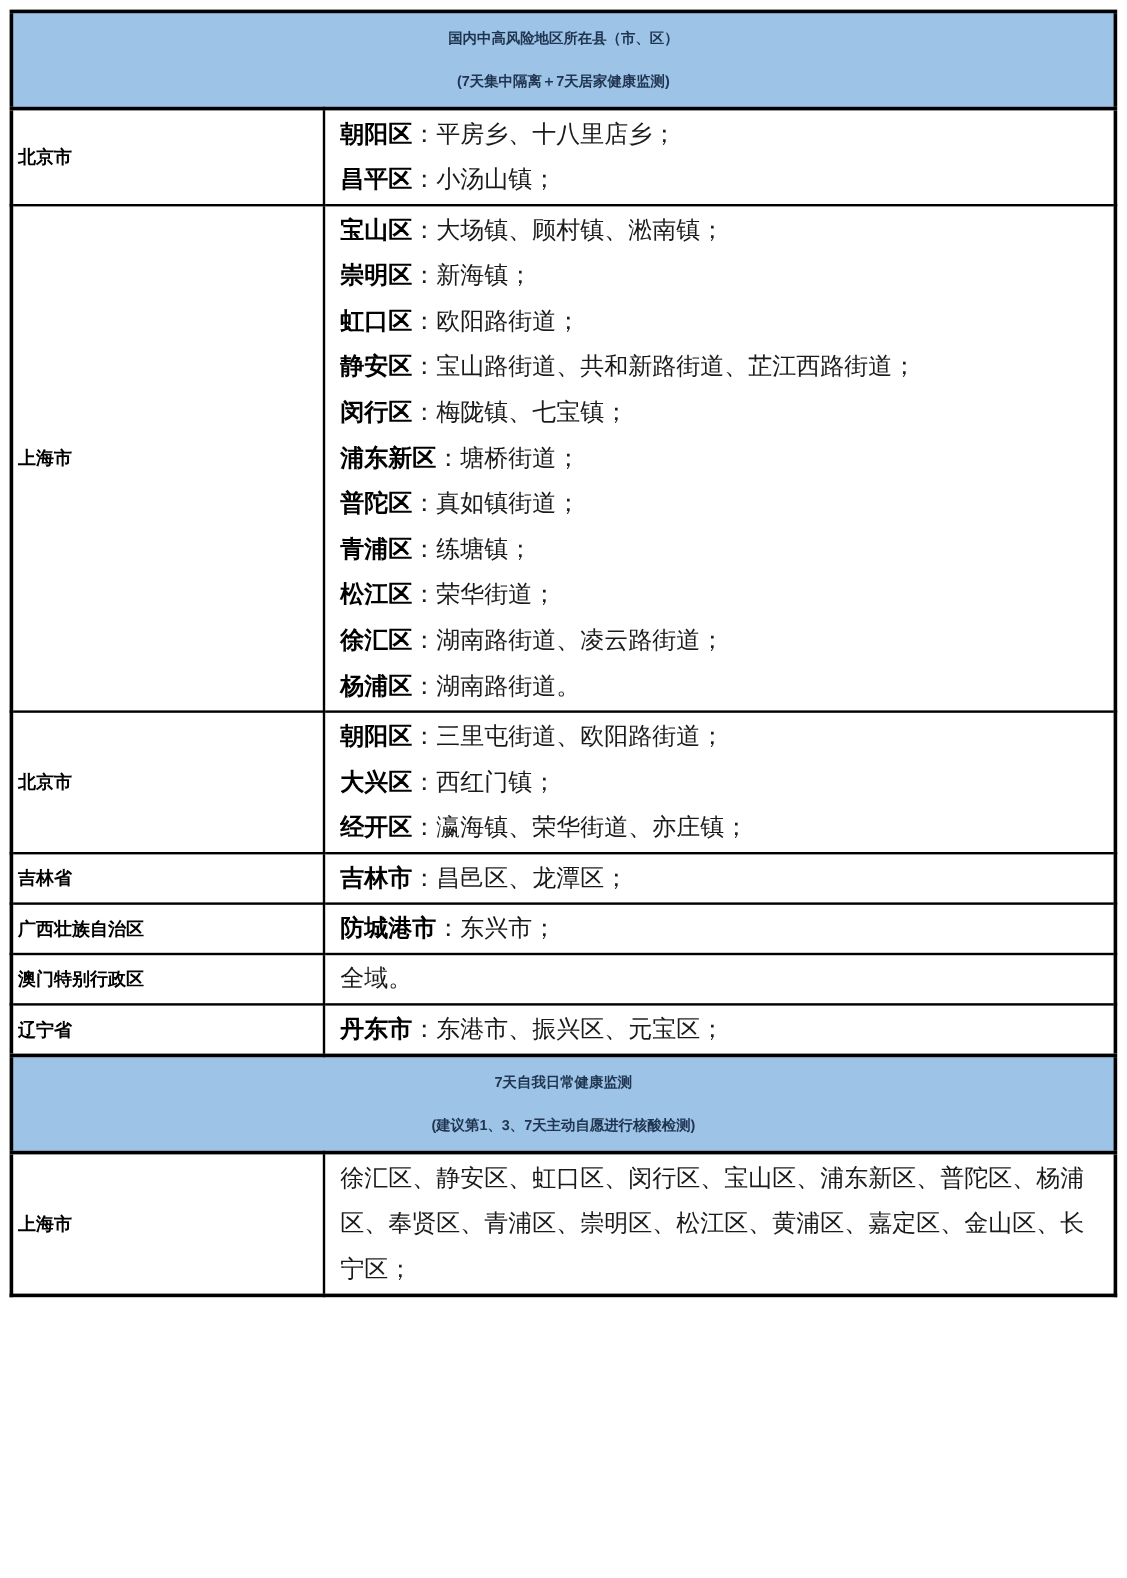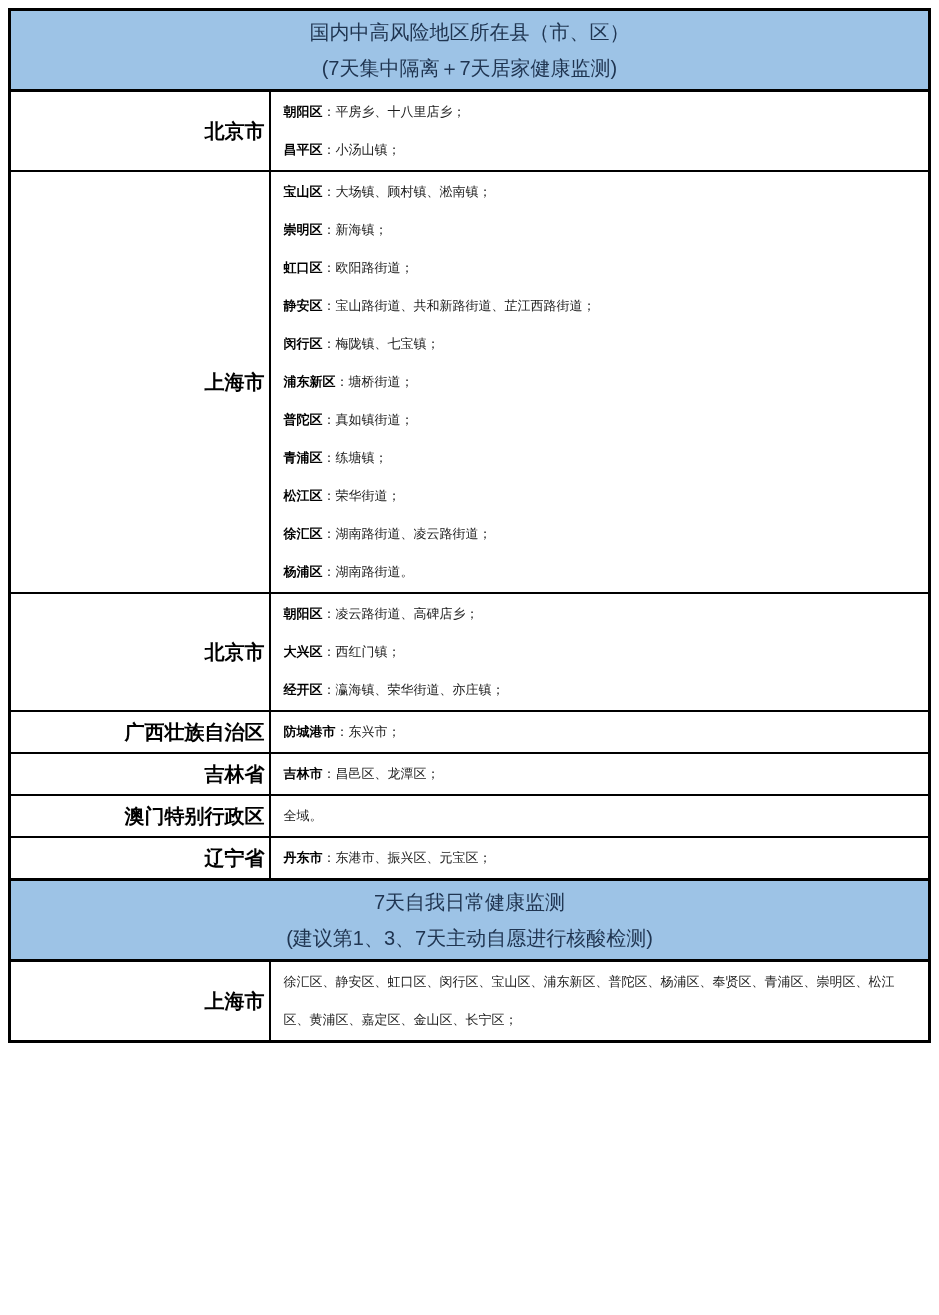--- a/index.html
+++ b/index.html
@@ -22,37 +22,37 @@
   table.risk-table{
     border-collapse:collapse;
     width:923px;
     table-layout:fixed;
     border:3px solid var(--border);
   }
   td{border:2px solid var(--border);vertical-align:middle;}
   td.section-header{
     background:var(--header-bg);
     color:var(--header-text);
-    font-weight:normal;
+    font-weight:bold;
     text-align:center;
-    font-size:20px;
+    font-size:12px;
     padding:3px 0;
     border-top:3px solid var(--border);
     border-bottom:3px solid var(--border);
   }
   .header-line{line-height:36px;}
   td.province{
-    text-align:right;
+    text-align:left;
     font-weight:bold;
-    font-size:20px;
+    font-size:15px;
     color:var(--bold-text);
     padding:2px 4px;
   }
   td.detail{
-    font-size:13px;
+    font-size:20px;
     color:var(--text);
     padding:1px 10px 1px 13px;
     font-family:Liberation Serif, serif;
   }
   .line{line-height:38px;}
   .bold{font-weight:bold;color:var(--bold-text);}
   .red{color:var(--red);}
 </style>
 </head>
 <body>
@@ -89,35 +89,35 @@
             <div class="line"><span class="bold ">普陀区</span><span class="">：真如镇街道；</span></div>
             <div class="line"><span class="bold ">青浦区</span><span class="">：练塘镇；</span></div>
             <div class="line"><span class="bold ">松江区</span><span class="">：荣华街道；</span></div>
             <div class="line"><span class="bold ">徐汇区</span><span class="">：湖南路街道、凌云路街道；</span></div>
             <div class="line"><span class="bold ">杨浦区</span><span class="">：湖南路街道。</span></div>
           </td>
         </tr>
         <tr>
           <td class="province">北京市</td>
           <td class="detail">
-            <div class="line"><span class="bold ">朝阳区</span><span class="">：凌云路街道、高碑店乡；</span></div>
+            <div class="line"><span class="bold ">朝阳区</span><span class="">：三里屯街道、欧阳路街道；</span></div>
             <div class="line"><span class="bold ">大兴区</span><span class="">：西红门镇；</span></div>
             <div class="line"><span class="bold ">经开区</span><span class="">：瀛海镇、荣华街道、亦庄镇；</span></div>
+          </td>
+        </tr>
+        <tr>
+          <td class="province">吉林省</td>
+          <td class="detail">
+            <div class="line"><span class="bold ">吉林市</span><span class="">：昌邑区、龙潭区；</span></div>
           </td>
         </tr>
         <tr>
           <td class="province">广西壮族自治区</td>
           <td class="detail">
             <div class="line"><span class="bold ">防城港市</span><span class="">：东兴市；</span></div>
-          </td>
-        </tr>
-        <tr>
-          <td class="province">吉林省</td>
-          <td class="detail">
-            <div class="line"><span class="bold ">吉林市</span><span class="">：昌邑区、龙潭区；</span></div>
           </td>
         </tr>
         <tr>
           <td class="province">澳门特别行政区</td>
           <td class="detail">
             <div class="line"><span class="">全域。</span></div>
           </td>
         </tr>
         <tr>
           <td class="province">辽宁省</td>

